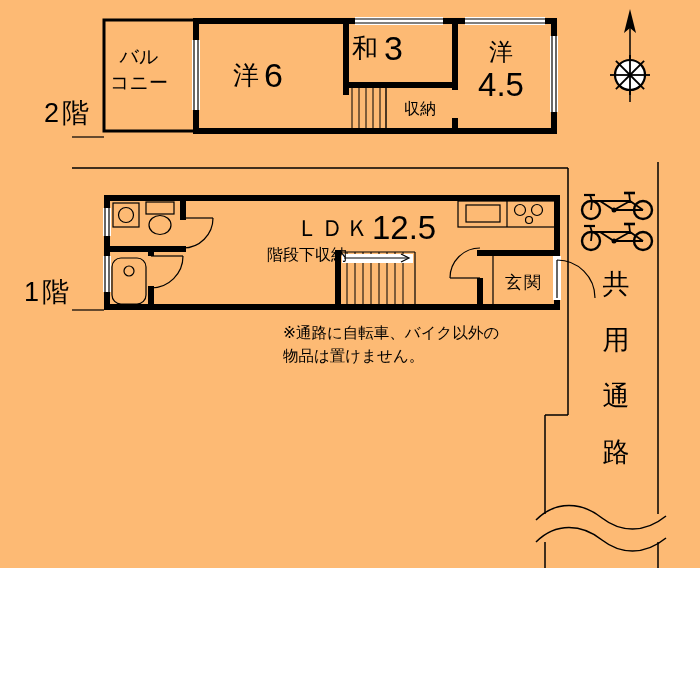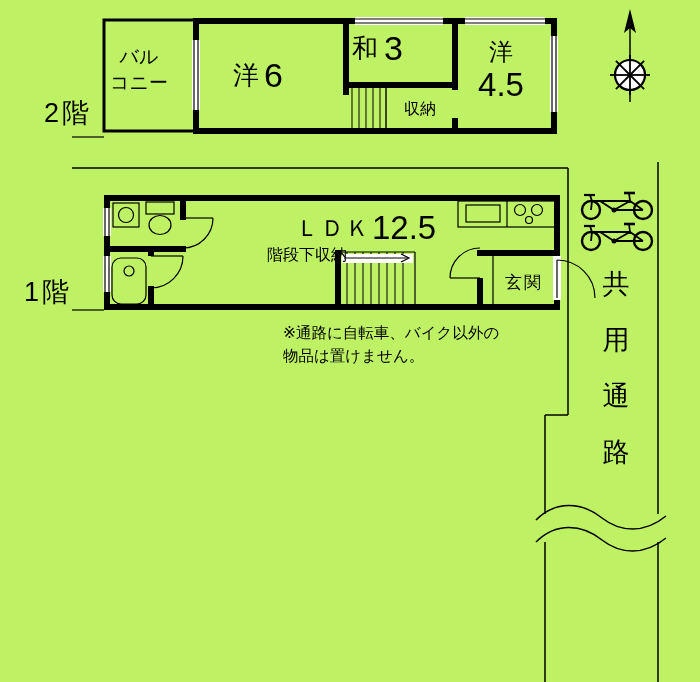--- a/index.html
+++ b/index.html
@@ -1,16 +1,16 @@
 <!DOCTYPE html>
 <html><head>
 <meta charset="utf-8">
 <style>
   html,body{margin:0;padding:0;background:#ffffff;}
-  .canvas{width:700px;height:682px;position:relative;background:#bef264;overflow:hidden;}
+  .canvas{width:700px;height:568px;position:relative;background:#fdba74;overflow:hidden;}
   svg{display:block;}
   svg text{font-family:"Liberation Sans","DejaVu Sans",sans-serif;fill:#000000;}
   .wall{fill:#000000;}
   .thin{stroke:#000000;fill:none;}
   .whitegap{fill:#ffffff;stroke:none;}
 </style>
 </head>
 <body>
 
 <div class="canvas">

